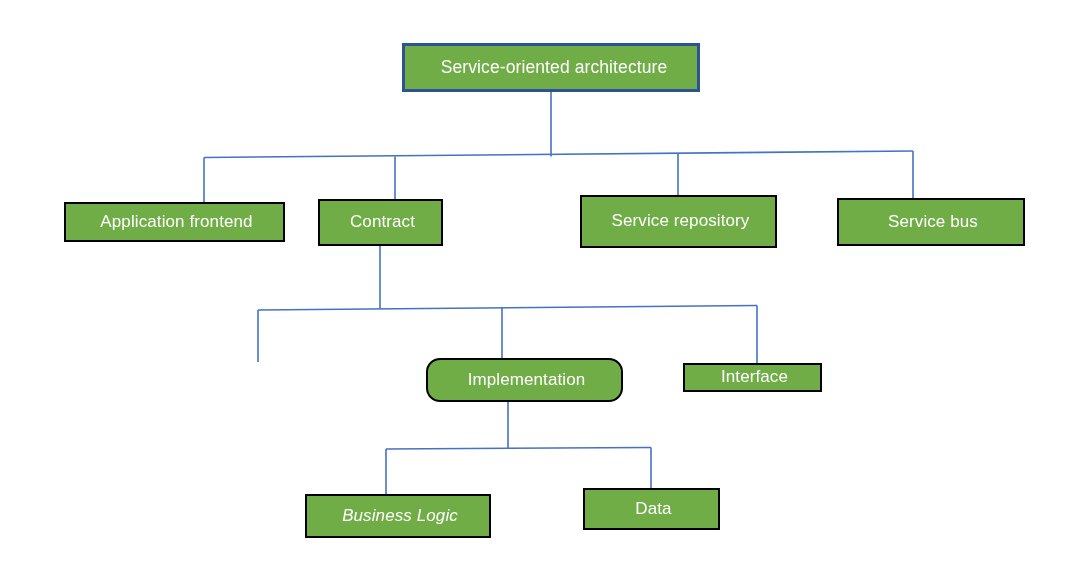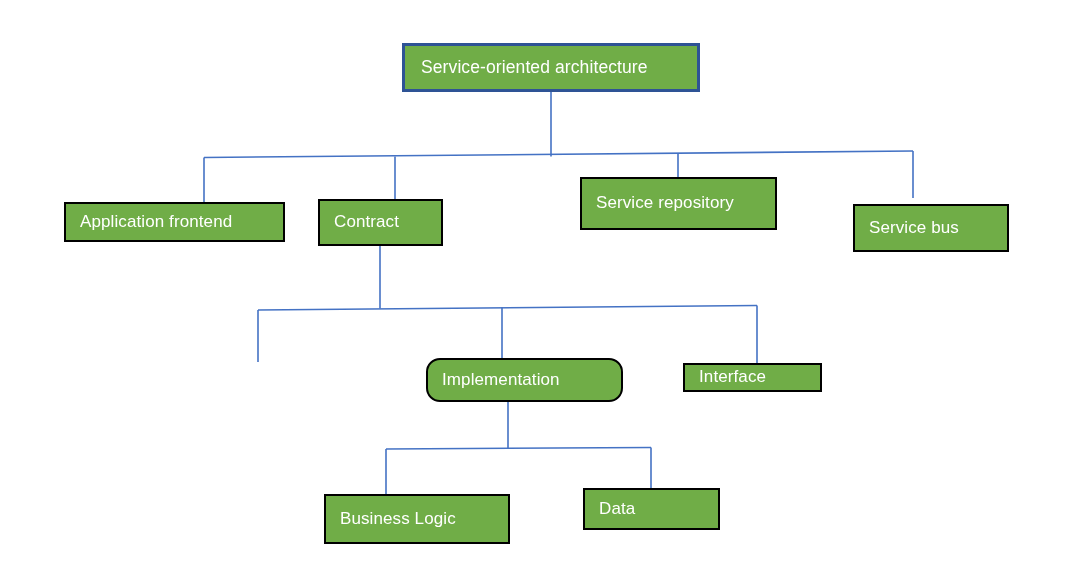--- a/index.html
+++ b/index.html
@@ -27,21 +27,21 @@
     pointer-events: none;
   }
   .node {
     position: absolute;
     box-sizing: border-box;
     background: #70AD47;
     border: 2px solid #000000;
     color: #FFFFFF;
     display: flex;
     align-items: center;
-    justify-content: flex-start;
+    justify-content: center;
     padding-left: 14px;
     padding-right: 10px;
     font-size: 17px;
     line-height: 1.1;
     letter-spacing: 0.1px;
     white-space: nowrap;
   }
   .node.root {
     border: 3px solid #2E5395;
     padding-left: 16px;
@@ -90,38 +90,38 @@
   </div>
 
   <div class="node" style="left:64px; top:202px; width:221px; height:40px;">
     <span class="node-label">Application frontend</span>
   </div>
 
   <div class="node" style="left:318px; top:199px; width:125px; height:47px;">
     <span class="node-label">Contract</span>
   </div>
 
-  <div class="node" style="left:580px; top:177px; width:197px; height:53px;">
+  <div class="node" style="left:580px; top:195px; width:197px; height:53px;">
     <span class="node-label">Service repository</span>
   </div>
 
-  <div class="node" style="left:837px; top:204px; width:156px; height:48px;margin-left:16px;">
+  <div class="node" style="left:837px; top:198px; width:188px; height:48px;">
     <span class="node-label">Service bus</span>
   </div>
 
 
   <div class="node" style="left:426px; top:358px; width:197px; height:44px;border-radius:14px;">
     <span class="node-label">Implementation</span>
   </div>
 
   <div class="node" style="left:683px; top:363px; width:139px; height:29px;">
     <span class="node-label">Interface</span>
   </div>
 
-  <div class="node" style="left:324px; top:494px; width:186px; height:50px;">
+  <div class="node" style="left:305px; top:494px; width:186px; height:44px;font-style:italic;">
     <span class="node-label">Business Logic</span>
   </div>
 
   <div class="node" style="left:583px; top:488px; width:137px; height:42px;">
     <span class="node-label">Data</span>
   </div>
 
 </div>
 
 </body></html>

